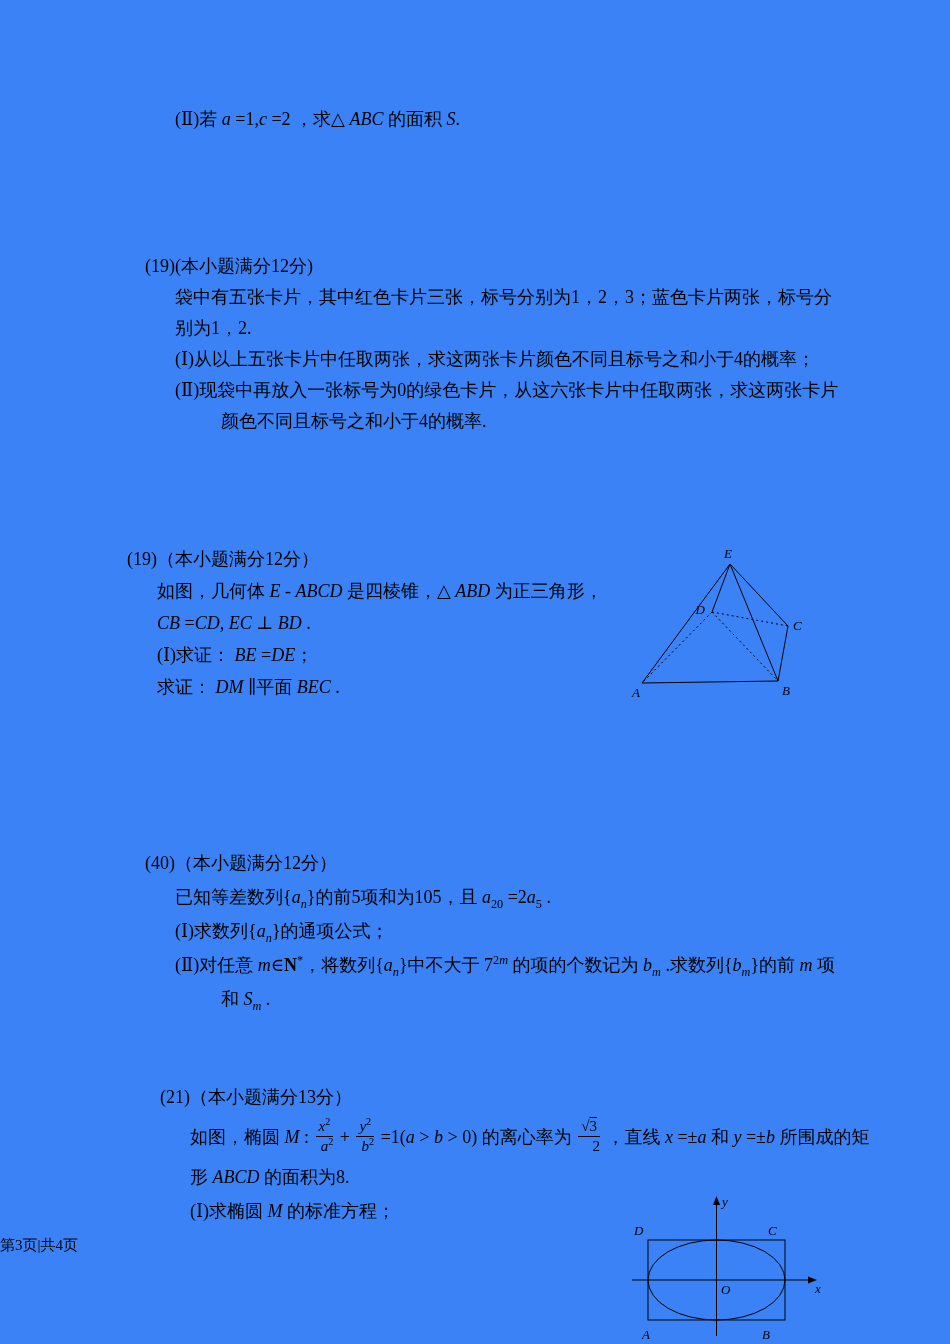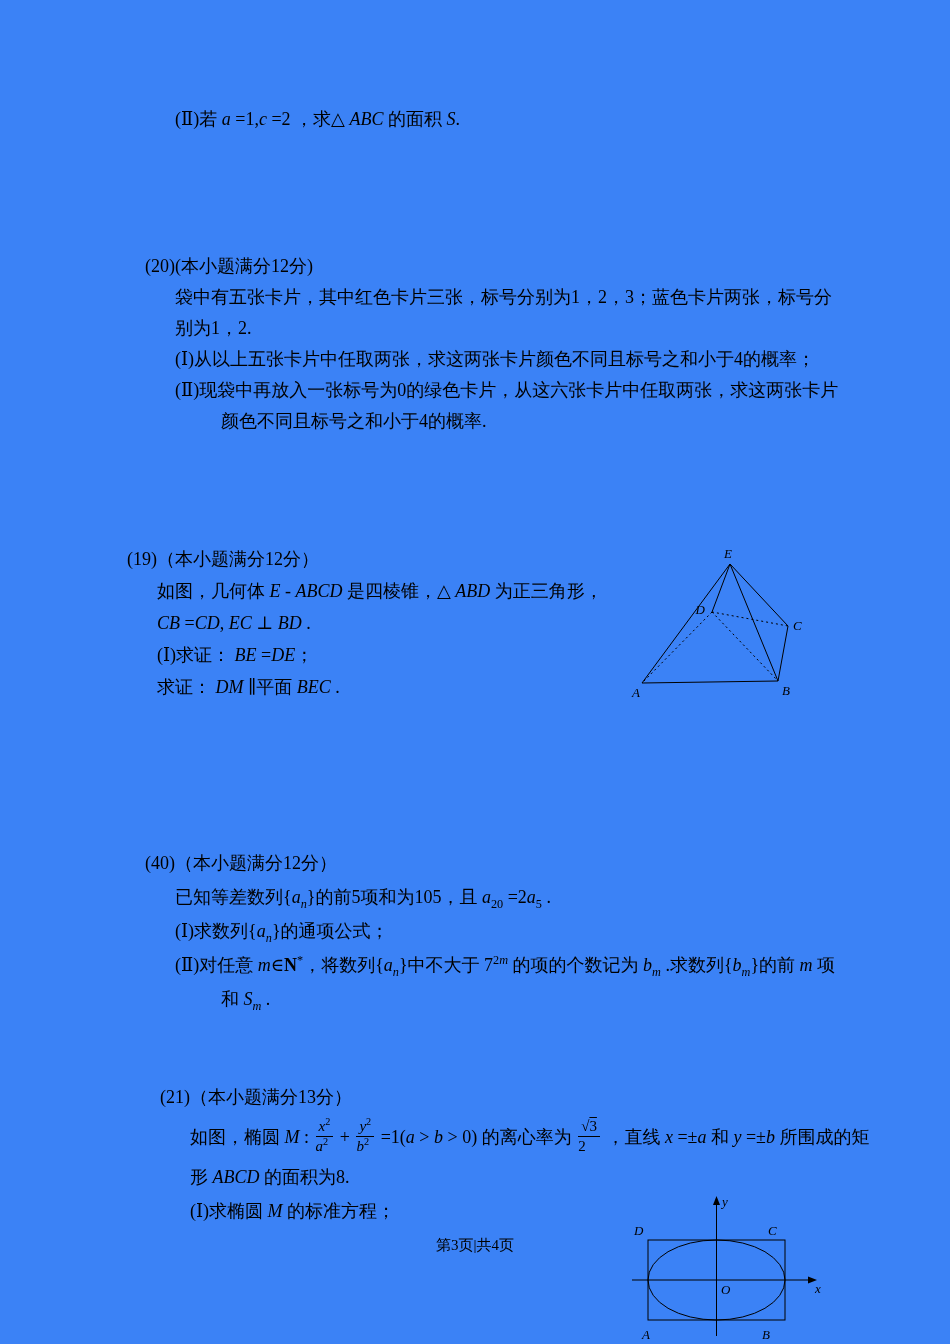--- a/index.html
+++ b/index.html
@@ -18,54 +18,53 @@
   .tl { white-space: nowrap; line-height: 31px; }
   .lh32 .tl { line-height: 32px; }
   .lh34 .tl { line-height: 34px; }
   .ind1 { margin-left: 30px; }
   .ind2 { margin-left: 76px; }
   i { font-style: italic; }
   sub, sup { font-size: 68%; line-height: 0; }
   .frac {
     display: inline-block;
     vertical-align: middle;
-    text-align: left;
+    text-align: right;
     line-height: 1.15;
     font-size: 15px;
     position: relative;
     top: -2px;
     margin: 0 2px;
   }
   .frac .fn { display: block; border-bottom: 1px solid #000; padding: 0 3px 1px; }
   .frac .fd { display: block; padding-top: 1px; }
   .ol { text-decoration: overline; }
   svg text {
     font-family: "Liberation Serif", "DejaVu Serif", serif;
     font-style: italic;
     font-size: 13px;
     fill: #000;
   }
   .footer {
     position: absolute;
     top: 1236px;
     left: 0;
     width: 100%;
-    text-align: center;
     font-size: 15px;
   }
 </style>
 </head>
 <body>
 
 <div class="page">
 
   <div class="abs tl" style="top:104px; left:175px;">(Ⅱ)若 <i>a</i> =1,<i>c</i> =2 ，求△ <i>ABC</i> 的面积 <i>S</i>.</div>
 
   <div class="abs" style="top:251px; left:145px;">
-    <div class="tl">(20)(本小题满分12分)</div>
+    <div class="tl">(19)(本小题满分12分)</div>
     <div class="tl ind1">袋中有五张卡片，其中红色卡片三张，标号分别为1，2，3；蓝色卡片两张，标号分</div>
     <div class="tl ind1">别为1，2.</div>
     <div class="tl ind1">(Ⅰ)从以上五张卡片中任取两张，求这两张卡片颜色不同且标号之和小于4的概率；</div>
     <div class="tl ind1">(Ⅱ)现袋中再放入一张标号为0的绿色卡片，从这六张卡片中任取两张，求这两张卡片</div>
     <div class="tl ind2">颜色不同且标号之和小于4的概率.</div>
   </div>
 
   <div class="abs lh32" style="top:543px; left:127px;">
     <div class="tl">(19)（本小题满分12分）</div>
     <div class="tl ind1">如图，几何体 <i>E</i> - <i>ABCD</i> 是四棱锥，△ <i>ABD</i> 为正三角形，</div>

